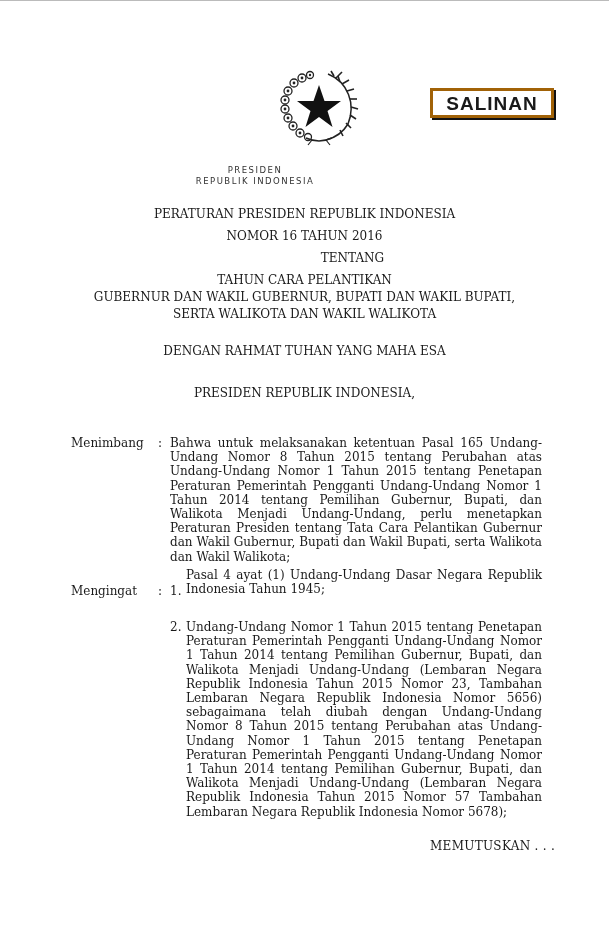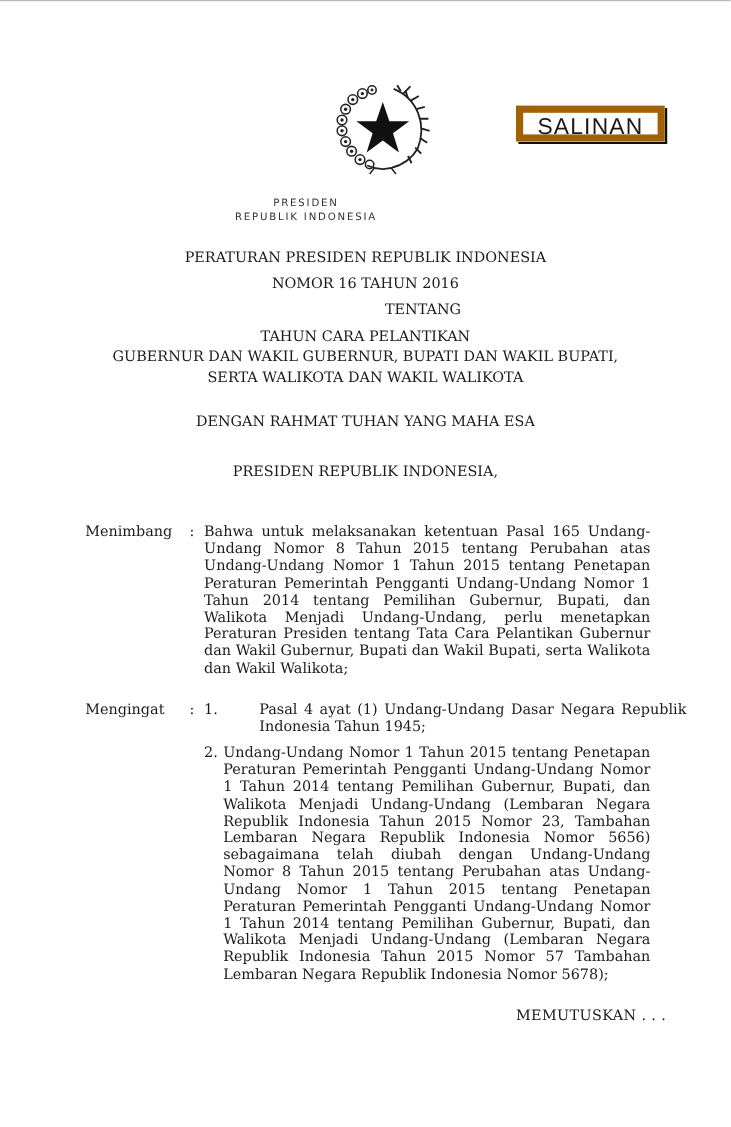--- a/index.html
+++ b/index.html
@@ -1,20 +1,20 @@
 <!DOCTYPE html>
 <html><head>
 <meta charset="utf-8">
 <style>
   html,body{margin:0;padding:0;background:#fff;}
   body{width:609px;height:939px;position:relative;overflow:hidden;font-family:"DejaVu Serif","Liberation Serif",serif;color:#1a1a1a;}
   .topline{position:absolute;left:0;top:0;width:609px;height:1px;background:#bbb;}
   .emblem{position:absolute;left:276px;top:68px;width:86px;height:78px;}
-  .salinan{position:absolute;left:430px;top:88px;width:124px;height:30px;border:6px solid #a16207;box-sizing:border-box;box-shadow:2px 2px 0 #111;
-    font-family:"Liberation Sans","DejaVu Sans",sans-serif;font-weight:normal;font-size:19px;letter-spacing:1px;text-align:center;line-height:26px;}
+  .salinan{position:absolute;left:430px;top:88px;width:124px;height:30px;border:3px solid #a16207;box-sizing:border-box;box-shadow:2px 2px 0 #111;
+    font-family:"Liberation Sans","DejaVu Sans",sans-serif;font-weight:bold;font-size:19px;letter-spacing:1px;text-align:center;line-height:26px;}
   .pres-label{position:absolute;left:0;width:510px;text-align:center;font-family:"DejaVu Sans","Liberation Sans",sans-serif;font-size:8.5px;letter-spacing:1.5px;color:#333;}
   .c{position:absolute;left:0;width:609px;text-align:center;font-size:12px;}
   .blk{position:absolute;font-size:12px;line-height:14.2px;}
   .lbl{position:absolute;left:71px;font-size:12px;}
   .colon{position:absolute;left:158px;font-size:12px;}
   .just{text-align:justify;text-align-last:left;}
   .num{position:absolute;font-size:12px;}
   .next{position:absolute;left:430px;top:839px;font-size:12px;letter-spacing:0.3px;}
 </style>
 </head>
@@ -86,18 +86,18 @@
 <div class="c" style="top:386px;">PRESIDEN REPUBLIK INDONESIA,</div>
 
 <div class="lbl" style="top:436px;">Menimbang</div>
 <div class="colon" style="top:436px;">:</div>
 <div class="blk just" style="left:170px;top:436px;width:372px;">Bahwa untuk melaksanakan ketentuan Pasal 165 Undang-Undang Nomor 8 Tahun 2015 tentang Perubahan atas Undang-Undang Nomor 1 Tahun 2015 tentang Penetapan Peraturan Pemerintah Pengganti Undang-Undang Nomor 1 Tahun 2014 tentang Pemilihan Gubernur, Bupati, dan Walikota Menjadi Undang-Undang, perlu menetapkan Peraturan Presiden tentang Tata Cara Pelantikan Gubernur dan Wakil Gubernur, Bupati dan Wakil Bupati, serta Walikota dan Wakil Walikota;</div>
 
 <div class="lbl" style="top:584px;">Mengingat</div>
 <div class="colon" style="top:584px;">:</div>
 
 <div class="num" style="left:170px;top:584px;">1.</div>
-<div class="blk just" style="left:186px;top:584px;width:356px;margin-left:30px;">Pasal 4 ayat (1) Undang-Undang Dasar Negara Republik Indonesia Tahun 1945;</div>
+<div class="blk just" style="left:186px;top:568px;width:356px;">Pasal 4 ayat (1) Undang-Undang Dasar Negara Republik Indonesia Tahun 1945;</div>
 
 <div class="num" style="left:170px;top:620px;">2.</div>
 <div class="blk just" style="left:186px;top:620px;width:356px;">Undang-Undang Nomor 1 Tahun 2015 tentang Penetapan Peraturan Pemerintah Pengganti Undang-Undang Nomor 1 Tahun 2014 tentang Pemilihan Gubernur, Bupati, dan Walikota Menjadi Undang-Undang (Lembaran Negara Republik Indonesia Tahun 2015 Nomor 23, Tambahan Lembaran Negara Republik Indonesia Nomor 5656) sebagaimana telah diubah dengan Undang-Undang Nomor 8 Tahun 2015 tentang Perubahan atas Undang-Undang Nomor 1 Tahun 2015 tentang Penetapan Peraturan Pemerintah Pengganti Undang-Undang Nomor 1 Tahun 2014 tentang Pemilihan Gubernur, Bupati, dan Walikota Menjadi Undang-Undang (Lembaran Negara Republik Indonesia Tahun 2015 Nomor 57 Tambahan Lembaran Negara Republik Indonesia Nomor 5678);</div>
 
 <div class="next">MEMUTUSKAN . . .</div>
 
 </body></html>

